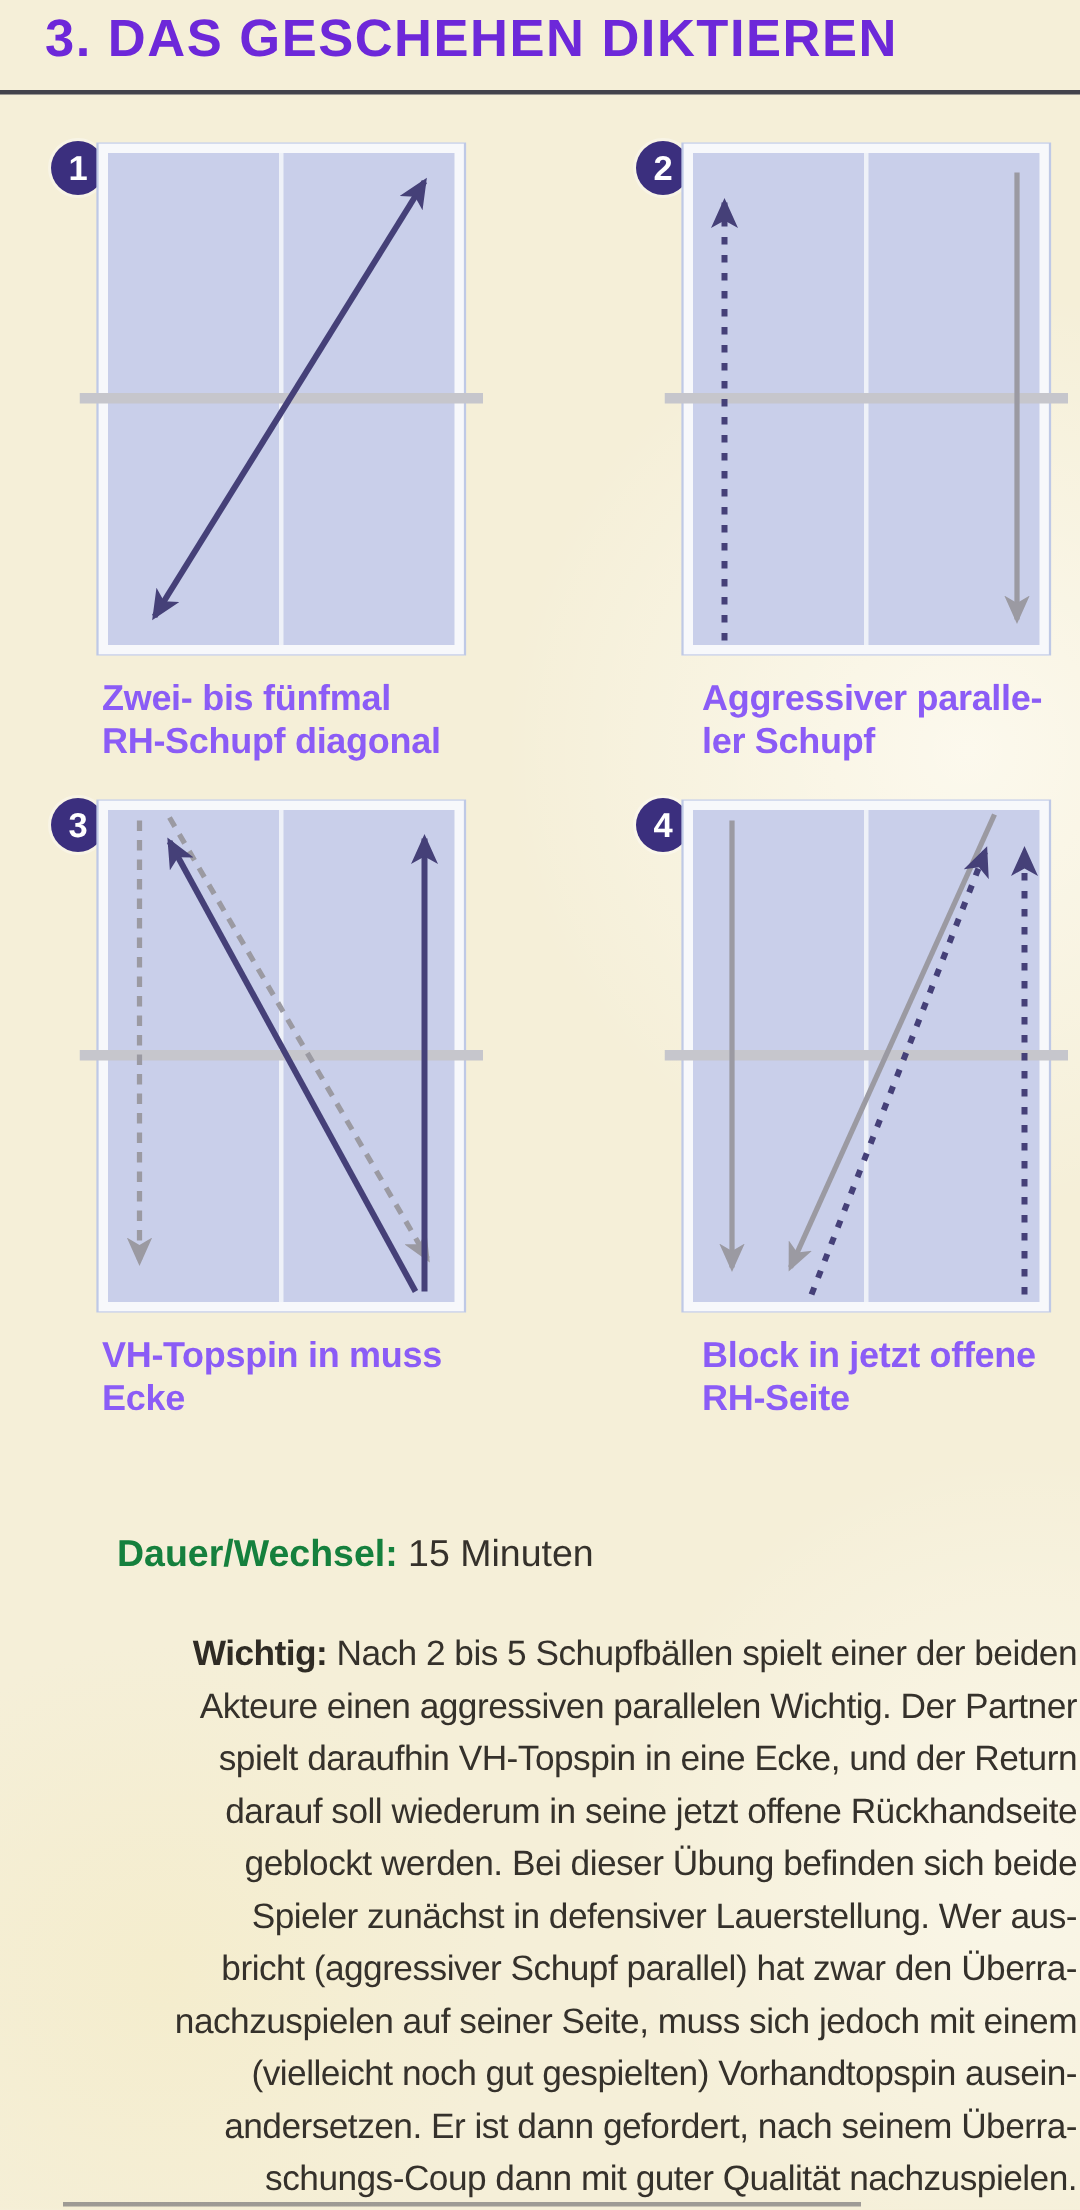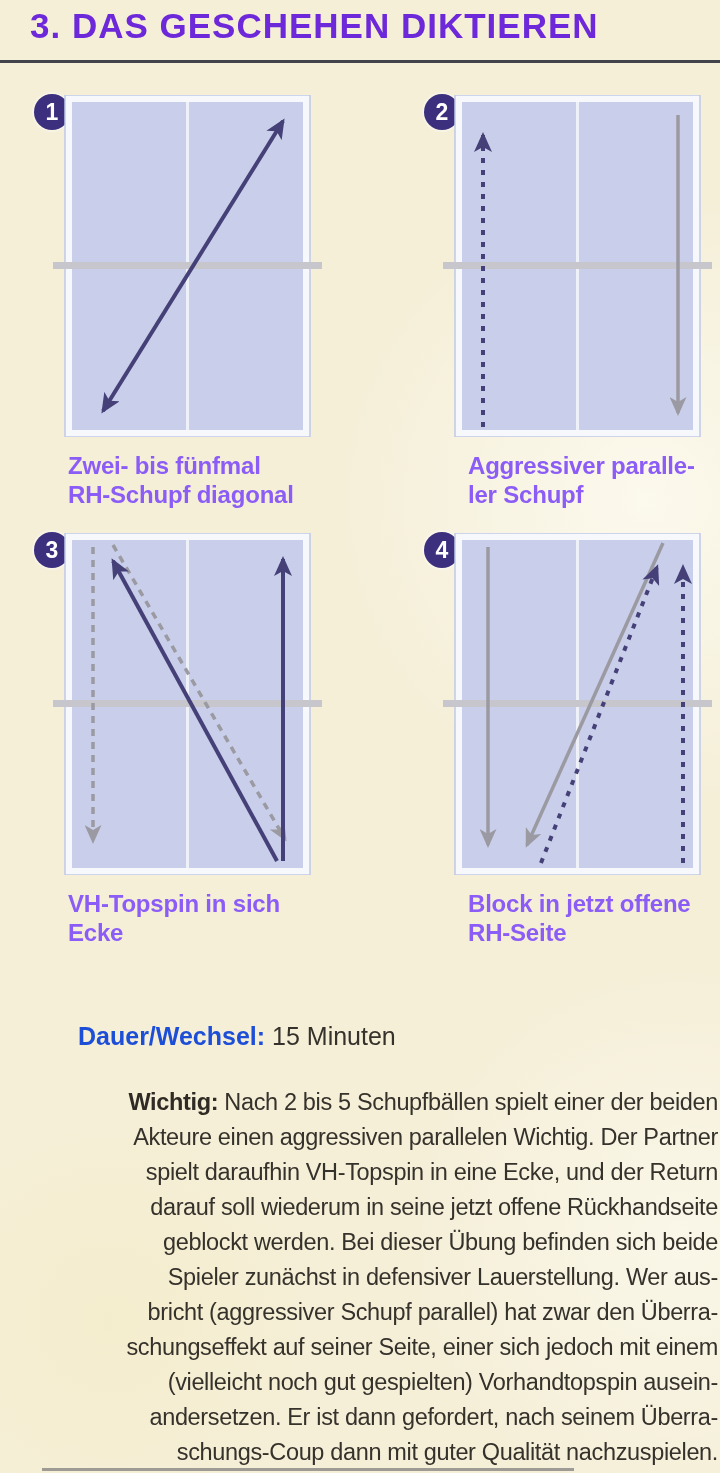--- a/index.html
+++ b/index.html
@@ -36,21 +36,21 @@
     box-shadow:0 0 0 2px rgba(255,255,255,0.35);
   }
   .caption{
     position:absolute;width:300px;
     font-size:24px;line-height:29px;color:#8b5cf6;
     white-space:pre-line;letter-spacing:-0.2px;font-weight:bold;
   }
   .duration{
     position:absolute;left:78px;top:1022px;font-size:25px;
   }
-  .duration b{font-weight:bold;color:#1d4ed8;}
+  .duration b{font-weight:bold;color:#15803d;}
   .important{
     position:absolute;left:78px;top:1085px;width:640px;
     font-size:23.5px;line-height:35px;letter-spacing:-0.35px;color:#35312b;
   }
   .important .line{white-space:nowrap;text-align:right;}
   .important b{font-weight:bold;color:#2f2b24;}
   .bottom-rule{
     position:absolute;left:42px;top:1468px;width:532px;height:3px;
     background:#55555e;opacity:0.55;
   }
@@ -107,21 +107,21 @@
 <svg class="figure-svg" style="left:53px;top:533px" viewBox="0 0 269 342">
   <rect x="12" y="0" width="245" height="342" fill="#f7f8fb" stroke="#bfc9e6" stroke-width="1.5"></rect>
   <rect x="19" y="7" width="231" height="328" fill="#c9cfea"></rect>
   <rect x="133" y="7" width="3" height="328" fill="#eef1f8"></rect>
   <rect x="0" y="167" width="269" height="7" fill="#c6c6cc"></rect>
   <line x1="40" y1="14" x2="40" y2="308" stroke="#9b9aa2" stroke-width="3.5" stroke-dasharray="7 6" marker-end="url(#ah-gray)"></line>
   <line x1="60" y1="12" x2="232" y2="306" stroke="#9b9aa2" stroke-width="3.5" stroke-dasharray="7 6" marker-end="url(#ah-gray)"></line>
   <line x1="224" y1="328" x2="60" y2="28" stroke="#454078" stroke-width="4" marker-end="url(#ah-purple)"></line>
   <line x1="230" y1="328" x2="230" y2="26" stroke="#454078" stroke-width="4" marker-end="url(#ah-purple)"></line>
 </svg>
-<div class="caption" style="left:68px;top:889px">VH-Topspin in sich
+<div class="caption" style="left:68px;top:889px">VH-Topspin in muss
 Ecke</div>
 
 <div class="badge" style="left:424px;top:532px">
   <span>4</span>
 </div>
 <svg class="figure-svg" style="left:443px;top:533px" viewBox="0 0 269 342">
   <rect x="12" y="0" width="245" height="342" fill="#f7f8fb" stroke="#bfc9e6" stroke-width="1.5"></rect>
   <rect x="19" y="7" width="231" height="328" fill="#c9cfea"></rect>
   <rect x="133" y="7" width="3" height="328" fill="#eef1f8"></rect>
   <rect x="0" y="167" width="269" height="7" fill="#c6c6cc"></rect>
@@ -138,19 +138,19 @@
 </div>
 
 <div class="important">
   <div class="line"><b>Wichtig:</b><span> Nach 2 bis 5 Schupfbällen spielt einer der beiden</span></div>
   <div class="line">Akteure einen aggressiven parallelen Wichtig. Der Partner</div>
   <div class="line">spielt daraufhin VH-Topspin in eine Ecke, und der Return</div>
   <div class="line">darauf soll wiederum in seine jetzt offene Rückhandseite</div>
   <div class="line">geblockt werden. Bei dieser Übung befinden sich beide</div>
   <div class="line">Spieler zunächst in defensiver Lauerstellung. Wer aus-</div>
   <div class="line">bricht (aggressiver Schupf parallel) hat zwar den Überra-</div>
-  <div class="line">schungseffekt auf seiner Seite, einer sich jedoch mit einem</div>
+  <div class="line">nachzuspielen auf seiner Seite, muss sich jedoch mit einem</div>
   <div class="line">(vielleicht noch gut gespielten) Vorhandtopspin ausein-</div>
   <div class="line">andersetzen. Er ist dann gefordert, nach seinem Überra-</div>
   <div class="line">schungs-Coup dann mit guter Qualität nachzuspielen.</div>
 </div>
 
 <div class="bottom-rule"></div>
 
 </body></html>

